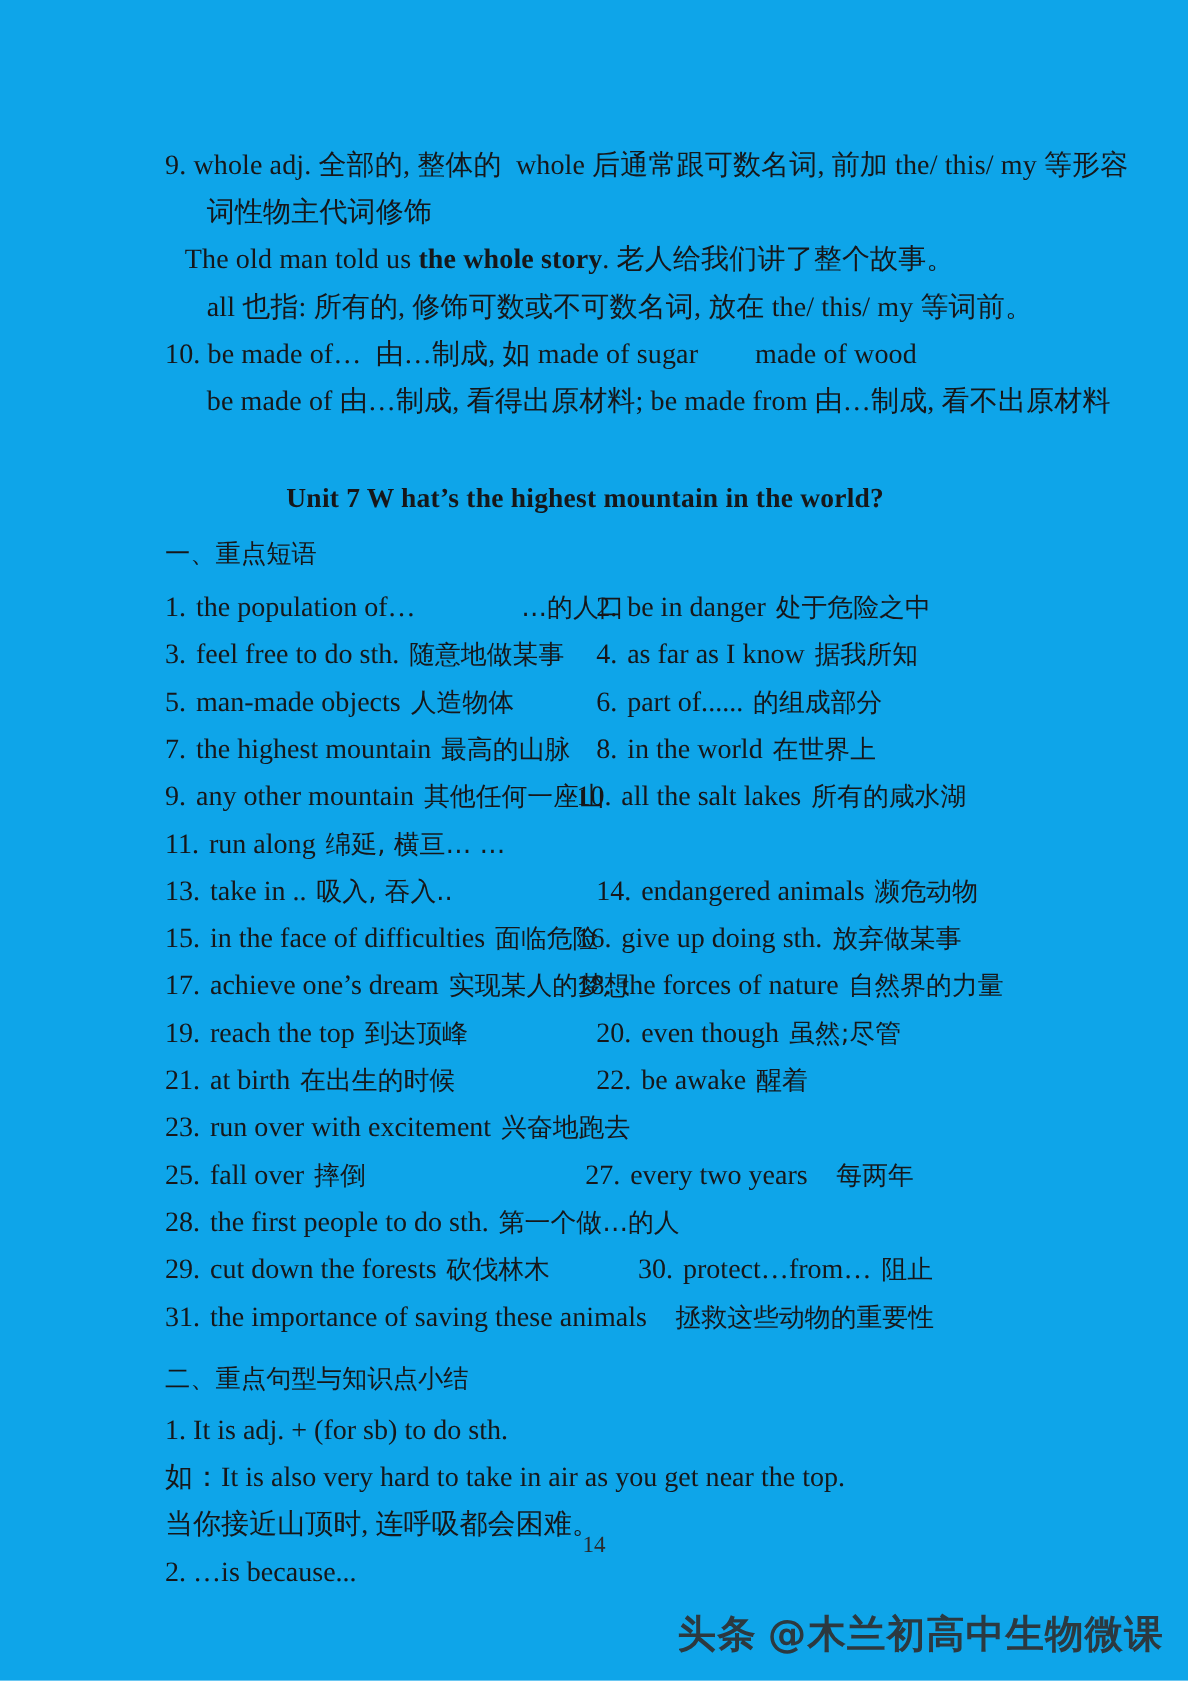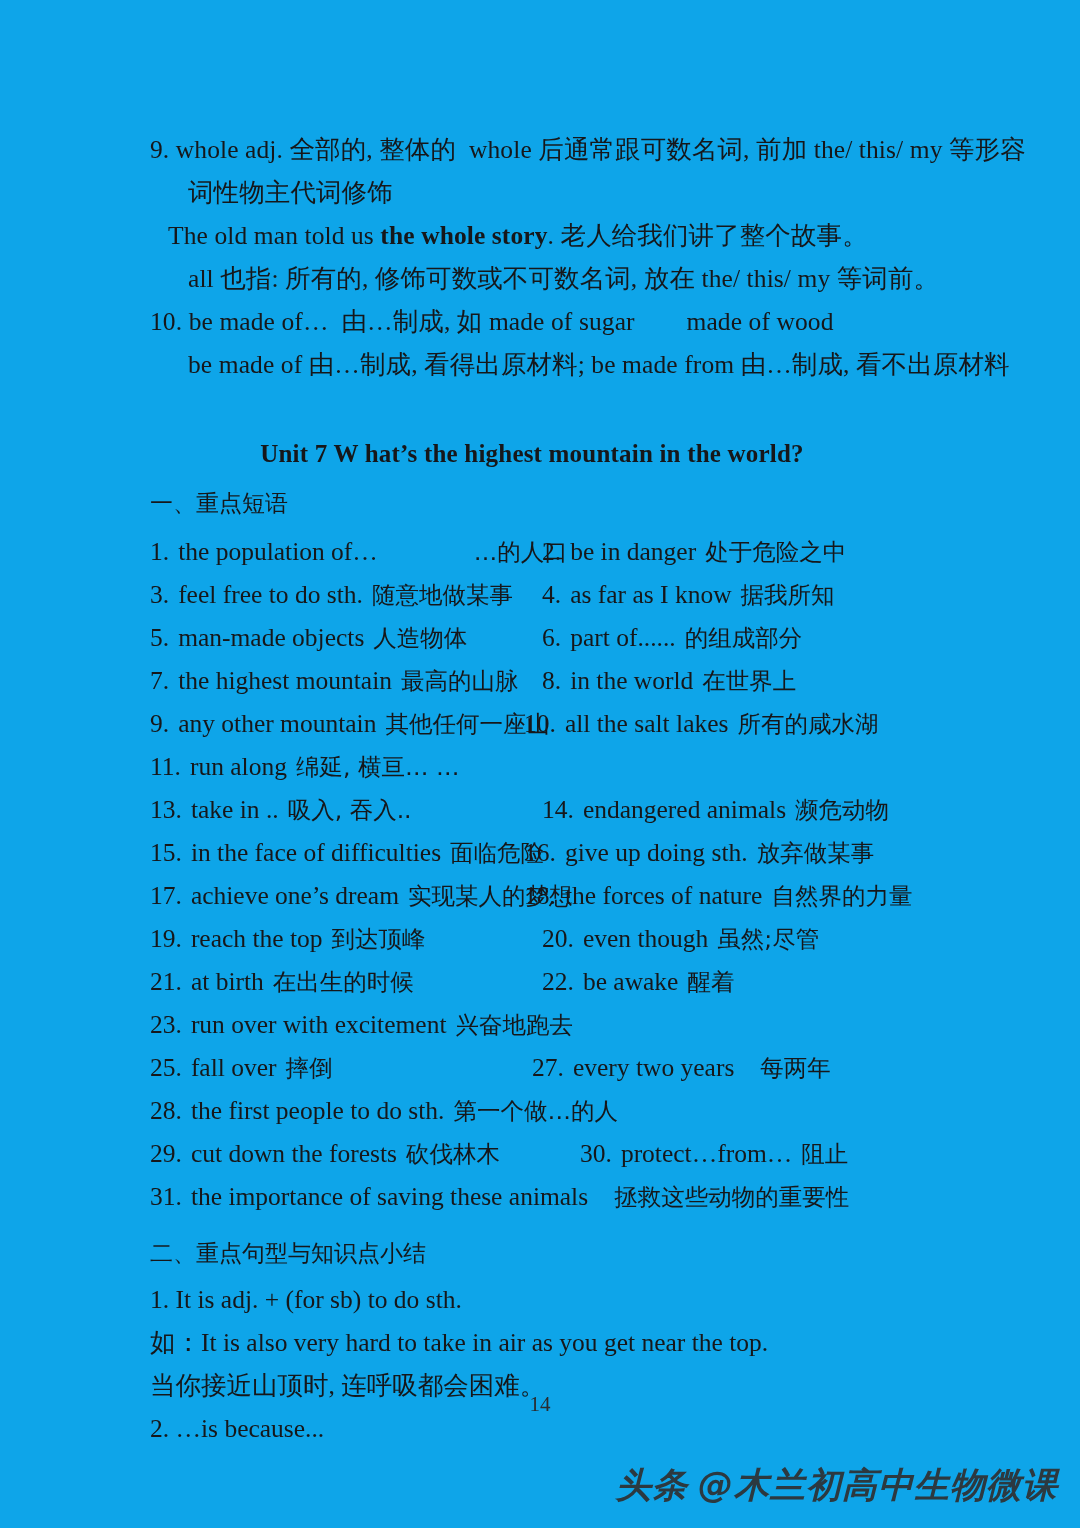--- a/index.html
+++ b/index.html
@@ -115,21 +115,20 @@
     position: absolute;
     right: 22px;
     top: 1462px;
     font-family: "DejaVu Sans", "Liberation Sans", sans-serif;
     font-size: 35px;
     font-weight: 700;
     letter-spacing: 1px;
     color: #2f3032;
     opacity: 0.92;
     white-space: nowrap;
-    font-style: italic;
   }
   .watermark .wm-brand { margin-right: 10px; }
 </style>
 </head>
 <body>
 
 <div class="page">
   <div class="content">
 
     <div>

